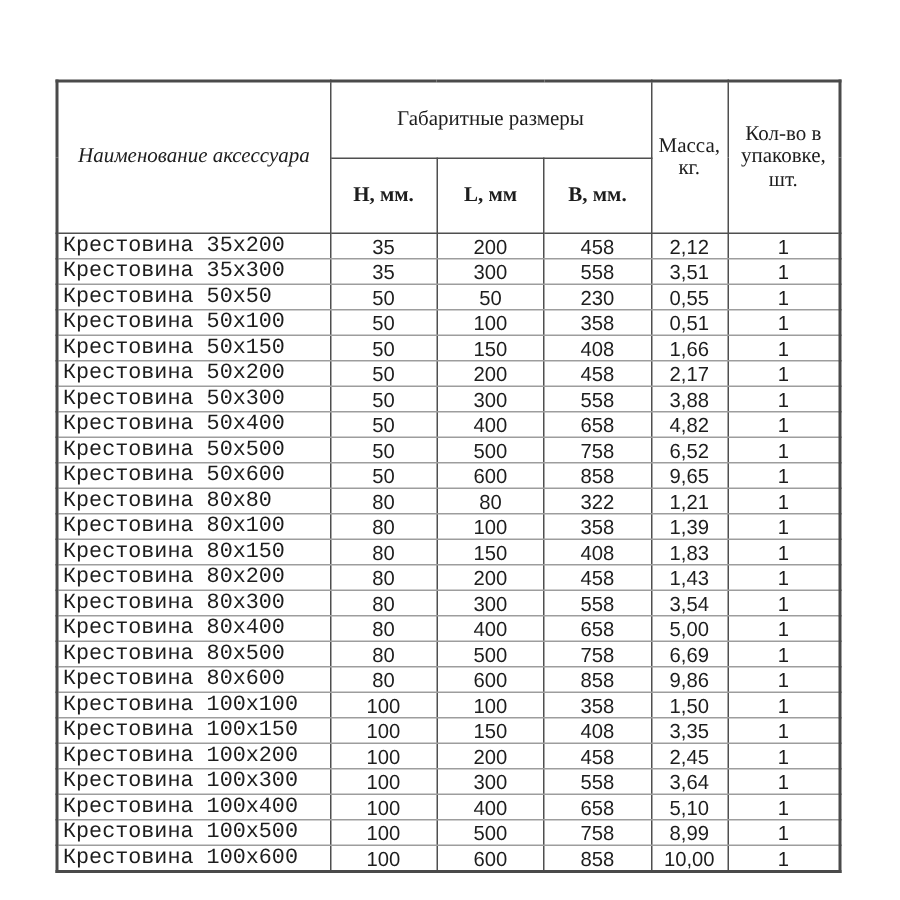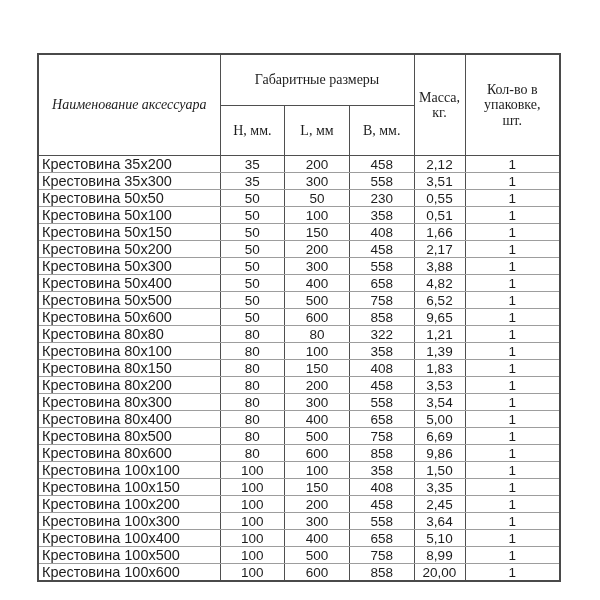--- a/index.html
+++ b/index.html
@@ -27,43 +27,43 @@
     font-weight: normal;
     font-size: 14px;
     line-height: 1.12;
     text-align: center;
     vertical-align: middle;
     border: 1px solid #4f4f4f;
     background: #ffffff;
     padding: 17px 2px;
   }
   thead tr.group-row th { height: 24px; }
-  thead tr.sub-row th { height: 33px; }
+  thead tr.sub-row th { height: 33px; font-weight: bold; }
   th.name-head { width: 182px; font-style: italic; }
   th.h-head { width: 65px; }
   th.l-head { width: 65px; }
   th.b-head { width: 66px; }
   th.mass-head { width: 51px; padding: 19px 4px; }
-  th.qty-head { width: 95px; padding: 1px 8px; }
+  th.qty-head { width: 75px; padding: 1px 8px; }
 
   
   tbody td {
     height: 16.6px;
     vertical-align: middle;
     border-left: 1px solid #4f4f4f;
     border-right: 1px solid #4f4f4f;
     border-top: 1px solid #9d9d9d;
     border-bottom: 1px solid #9d9d9d;
     padding: 0;
     white-space: nowrap;
     overflow: hidden;
   }
   tbody tr:first-child td { border-top: 1px solid #4f4f4f; }
   td.name-cell {
-    font-family: Liberation Sans, sans-serif;
+    font-family: Liberation Mono, monospace;
     font-size: 14.5px;
     text-align: left;
     padding-left: 3px;
   }
   td.num-cell {
     font-family: "Liberation Sans", sans-serif;
     font-size: 13.5px;
     text-align: center;
   }
 </style>
@@ -188,21 +188,21 @@
           <td class="num-cell">150</td>
           <td class="num-cell">408</td>
           <td class="num-cell">1,83</td>
           <td class="num-cell">1</td>
         </tr>
         <tr>
           <td class="name-cell">Крестовина 80x200</td>
           <td class="num-cell">80</td>
           <td class="num-cell">200</td>
           <td class="num-cell">458</td>
-          <td class="num-cell">3,53</td>
+          <td class="num-cell">1,43</td>
           <td class="num-cell">1</td>
         </tr>
         <tr>
           <td class="name-cell">Крестовина 80x300</td>
           <td class="num-cell">80</td>
           <td class="num-cell">300</td>
           <td class="num-cell">558</td>
           <td class="num-cell">3,54</td>
           <td class="num-cell">1</td>
         </tr>
@@ -276,18 +276,18 @@
           <td class="num-cell">500</td>
           <td class="num-cell">758</td>
           <td class="num-cell">8,99</td>
           <td class="num-cell">1</td>
         </tr>
         <tr>
           <td class="name-cell">Крестовина 100x600</td>
           <td class="num-cell">100</td>
           <td class="num-cell">600</td>
           <td class="num-cell">858</td>
-          <td class="num-cell">20,00</td>
+          <td class="num-cell">10,00</td>
           <td class="num-cell">1</td>
         </tr>
       </tbody>
   </table>
 </div>
 
 </body></html>

